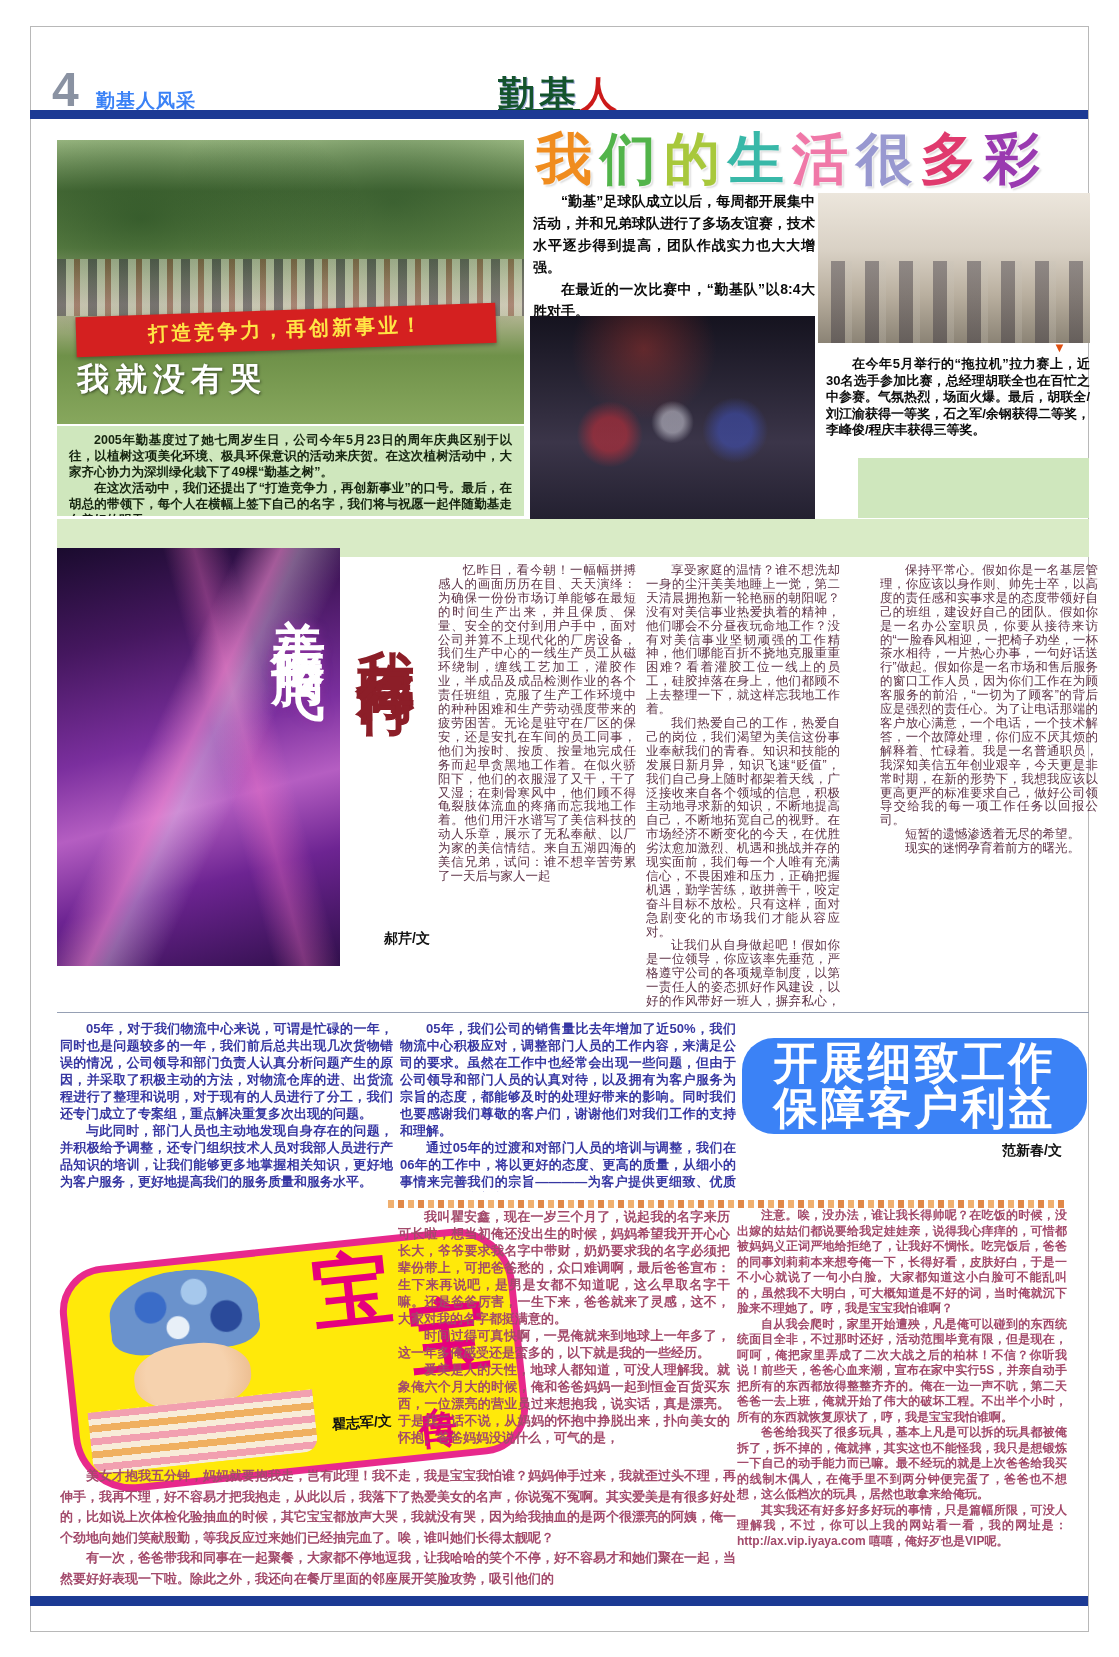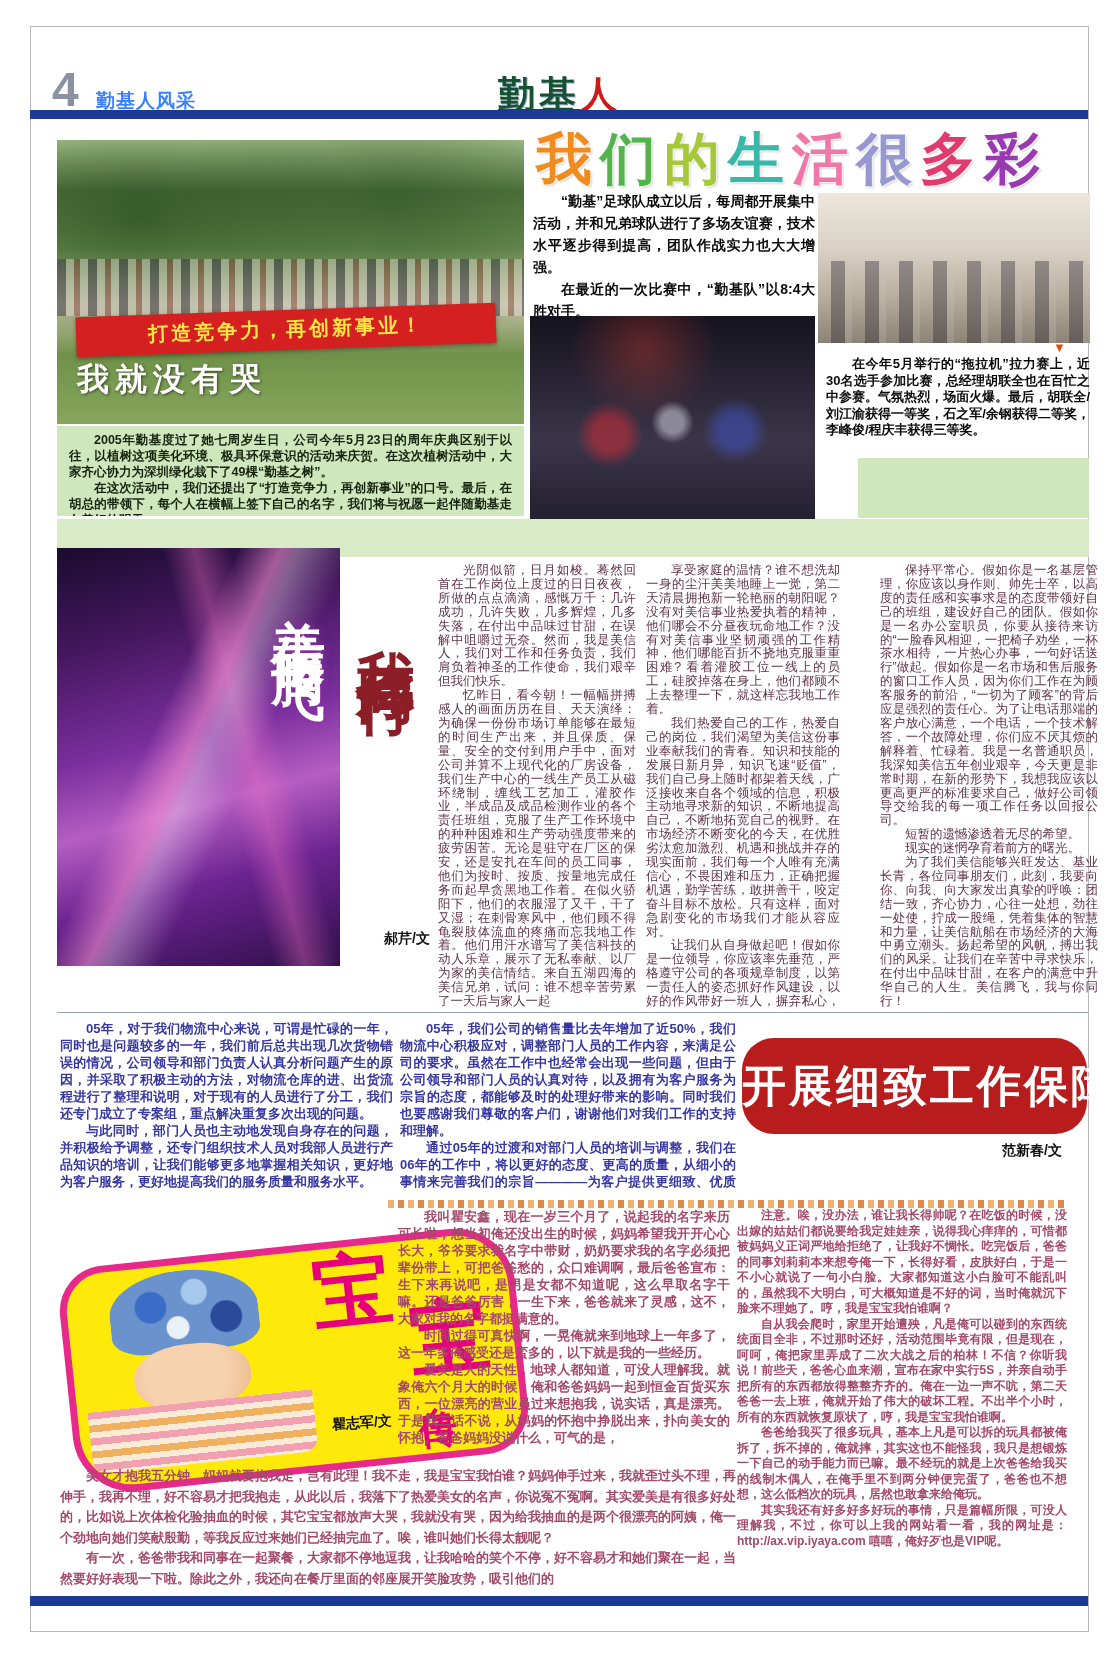--- a/index.html
+++ b/index.html
@@ -70,22 +70,22 @@
   .mcol p{margin:0;text-indent:2em;}
   .mcol1{left:438px;top:564px;width:198px;}
   .mcol2{left:646px;top:564px;width:194px;}
   .mcol3{left:848px;top:564px;width:218px;margin-left:32px;}
   .hdiv{left:57px;top:1012px;width:1032px;height:1px;background:#96a0b4;}
   
   .lcol{font-size:13px;line-height:17px;font-weight:600;color:#3737a2;text-align:justify;overflow:hidden;height:172px;}
   .lcol p{margin:0;text-indent:2em;}
   .lcolA{left:60px;top:1020px;width:333px;}
   .lcolB{left:400px;top:1020px;width:336px;}
-  .hbox{left:742px;top:1038px;width:345px;height:96px;background:#b91c1c;border-radius:32px;
-    display:flex;flex-direction:row;align-items:center;}
+  .hbox{left:742px;top:1038px;width:345px;height:96px;background:#3b82f6;border-radius:32px;
+    display:flex;flex-direction:column;align-items:center;justify-content:center;}
   .hbox div{color:#ffffff;font-size:44px;font-weight:900;line-height:45px;letter-spacing:3px;white-space:nowrap;
     font-family:"Liberation Serif","DejaVu Serif",serif;}
   .by-fxc{left:1002px;top:1142px;}
   .dotline{left:388px;top:1200px;width:677px;height:8px;
     background:repeating-linear-gradient(90deg,#f0b070 0 6px,#ffffff 6px 10px,#e08848 10px 16px,#ffffff 16px 20px);}
   
   .blob{left:66px;top:1246px;width:442px;height:214px;background:#ffe90a;border:7px solid #e8298c;
     border-radius:46px 60px 46px 60px;transform:rotate(-6deg);}
   .bphoto{left:10px;top:6px;width:226px;height:194px;overflow:hidden;border-radius:14px;}
   .bcap{position:absolute;left:14%;top:0;width:66%;height:42%;border-radius:50% 50% 24% 24%;
@@ -148,33 +148,31 @@
   <div class="abs gpanel gpanel2"></div>
 
   <div class="abs gband"></div>
 
   <div class="abs purple">
     <div class="abs mxfly">美信腾飞</div>
   </div>
   <div class="abs mtitle">我与你同行</div>
   <div class="abs byline by-hq">郝芹/文</div>
   <div class="abs mcol mcol1">
-    <p>光阴似箭，日月如梭。蓦然回首在工作岗位上度过的日日夜夜，所做的点点滴滴，感慨万千：几许成功，几许失败，几多辉煌，几多失落，在付出中品味过甘甜，在误解中咀嚼过无奈。然而，我是美信人，我们对工作和任务负责，我们肩负着神圣的工作使命，我们艰辛但我们快乐。</p>
     <p>忆昨日，看今朝！一幅幅拼搏感人的画面历历在目、天天演绎：为确保一份份市场订单能够在最短的时间生产出来，并且保质、保量、安全的交付到用户手中，面对公司并算不上现代化的厂房设备，我们生产中心的一线生产员工从磁环绕制，缠线工艺加工，灌胶作业，半成品及成品检测作业的各个责任班组，克服了生产工作环境中的种种困难和生产劳动强度带来的疲劳困苦。无论是驻守在厂区的保安，还是安扎在车间的员工同事，他们为按时、按质、按量地完成任务而起早贪黑地工作着。在似火骄阳下，他们的衣服湿了又干，干了又湿；在刺骨寒风中，他们顾不得龟裂肢体流血的疼痛而忘我地工作着。他们用汗水谱写了美信科技的动人乐章，展示了无私奉献、以厂为家的美信情结。来自五湖四海的美信兄弟，试问：谁不想辛苦劳累了一天后与家人一起</p>
   </div>
   <div class="abs mcol mcol2">
     <p>享受家庭的温情？谁不想洗却一身的尘汗美美地睡上一觉，第二天清晨拥抱新一轮艳丽的朝阳呢？没有对美信事业热爱执着的精神，他们哪会不分昼夜玩命地工作？没有对美信事业坚韧顽强的工作精神，他们哪能百折不挠地克服重重困难? 看着灌胶工位一线上的员工，硅胶掉落在身上，他们都顾不上去整理一下，就这样忘我地工作着。</p>
     <p>我们热爱自己的工作，热爱自己的岗位，我们渴望为美信这份事业奉献我们的青春。知识和技能的发展日新月异，知识飞速“贬值”，我们自己身上随时都架着天线，广泛接收来自各个领域的信息，积极主动地寻求新的知识，不断地提高自己，不断地拓宽自己的视野。在市场经济不断变化的今天，在优胜劣汰愈加激烈、机遇和挑战并存的现实面前，我们每一个人唯有充满信心，不畏困难和压力，正确把握机遇，勤学苦练，敢拼善干，咬定奋斗目标不放松。只有这样，面对急剧变化的市场我们才能从容应对。</p>
     <p>让我们从自身做起吧！假如你是一位领导，你应该率先垂范，严格遵守公司的各项规章制度，以第一责任人的姿态抓好作风建设，以好的作风带好一班人，摒弃私心，凝聚人心，</p>
   </div>
   <div class="abs mcol mcol3">
     <p>保持平常心。假如你是一名基层管理，你应该以身作则、帅先士卒，以高度的责任感和实事求是的态度带领好自己的班组，建设好自己的团队。假如你是一名办公室职员，你要从接待来访的“一脸春风相迎，一把椅子劝坐，一杯茶水相待，一片热心办事，一句好话送行”做起。假如你是一名市场和售后服务的窗口工作人员，因为你们工作在为顾客服务的前沿，“一切为了顾客”的背后应是强烈的责任心。为了让电话那端的客户放心满意，一个电话，一个技术解答，一个故障处理，你们应不厌其烦的解释着、忙碌着。我是一名普通职员，我深知美信五年创业艰辛，今天更是非常时期，在新的形势下，我想我应该以更高更严的标准要求自己，做好公司领导交给我的每一项工作任务以回报公司。</p>
     <p>短暂的遗憾渗透着无尽的希望。</p>
     <p>现实的迷惘孕育着前方的曙光。</p>
-    <p>为了我们美信能够兴旺发达、基业长青，各位同事朋友们，此刻，我要向你、向我、向大家发出真挚的呼唤：团结一致，齐心协力，心往一处想，劲往一处使，拧成一股绳，凭着集体的智慧和力量，让美信航船在市场经济的大海中勇立潮头。扬起希望的风帆，搏出我们的风采。让我们在辛苦中寻求快乐，在付出中品味甘甜，在客户的满意中升华自己的人生。美信腾飞，我与你同行！</p>
   </div>
 
   <div class="abs hdiv"></div>
 
   <div class="abs lcol lcolA">
     <p>05年，对于我们物流中心来说，可谓是忙碌的一年，同时也是问题较多的一年，我们前后总共出现几次货物错误的情况，公司领导和部门负责人认真分析问题产生的原因，并采取了积极主动的方法，对物流仓库的进、出货流程进行了整理和说明，对于现有的人员进行了分工，我们还专门成立了专案组，重点解决重复多次出现的问题。</p>
     <p>与此同时，部门人员也主动地发现自身存在的问题，并积极给予调整，还专门组织技术人员对我部人员进行产品知识的培训，让我们能够更多地掌握相关知识，更好地为客户服务，更好地提高我们的服务质量和服务水平。</p>
   </div>
   <div class="abs lcol lcolB">
     <p>05年，我们公司的销售量比去年增加了近50%，我们物流中心积极应对，调整部门人员的工作内容，来满足公司的要求。虽然在工作中也经常会出现一些问题，但由于公司领导和部门人员的认真对待，以及拥有为客户服务为宗旨的态度，都能够及时的处理好带来的影响。同时我们也要感谢我们尊敬的客户们，谢谢他们对我们工作的支持和理解。</p>

